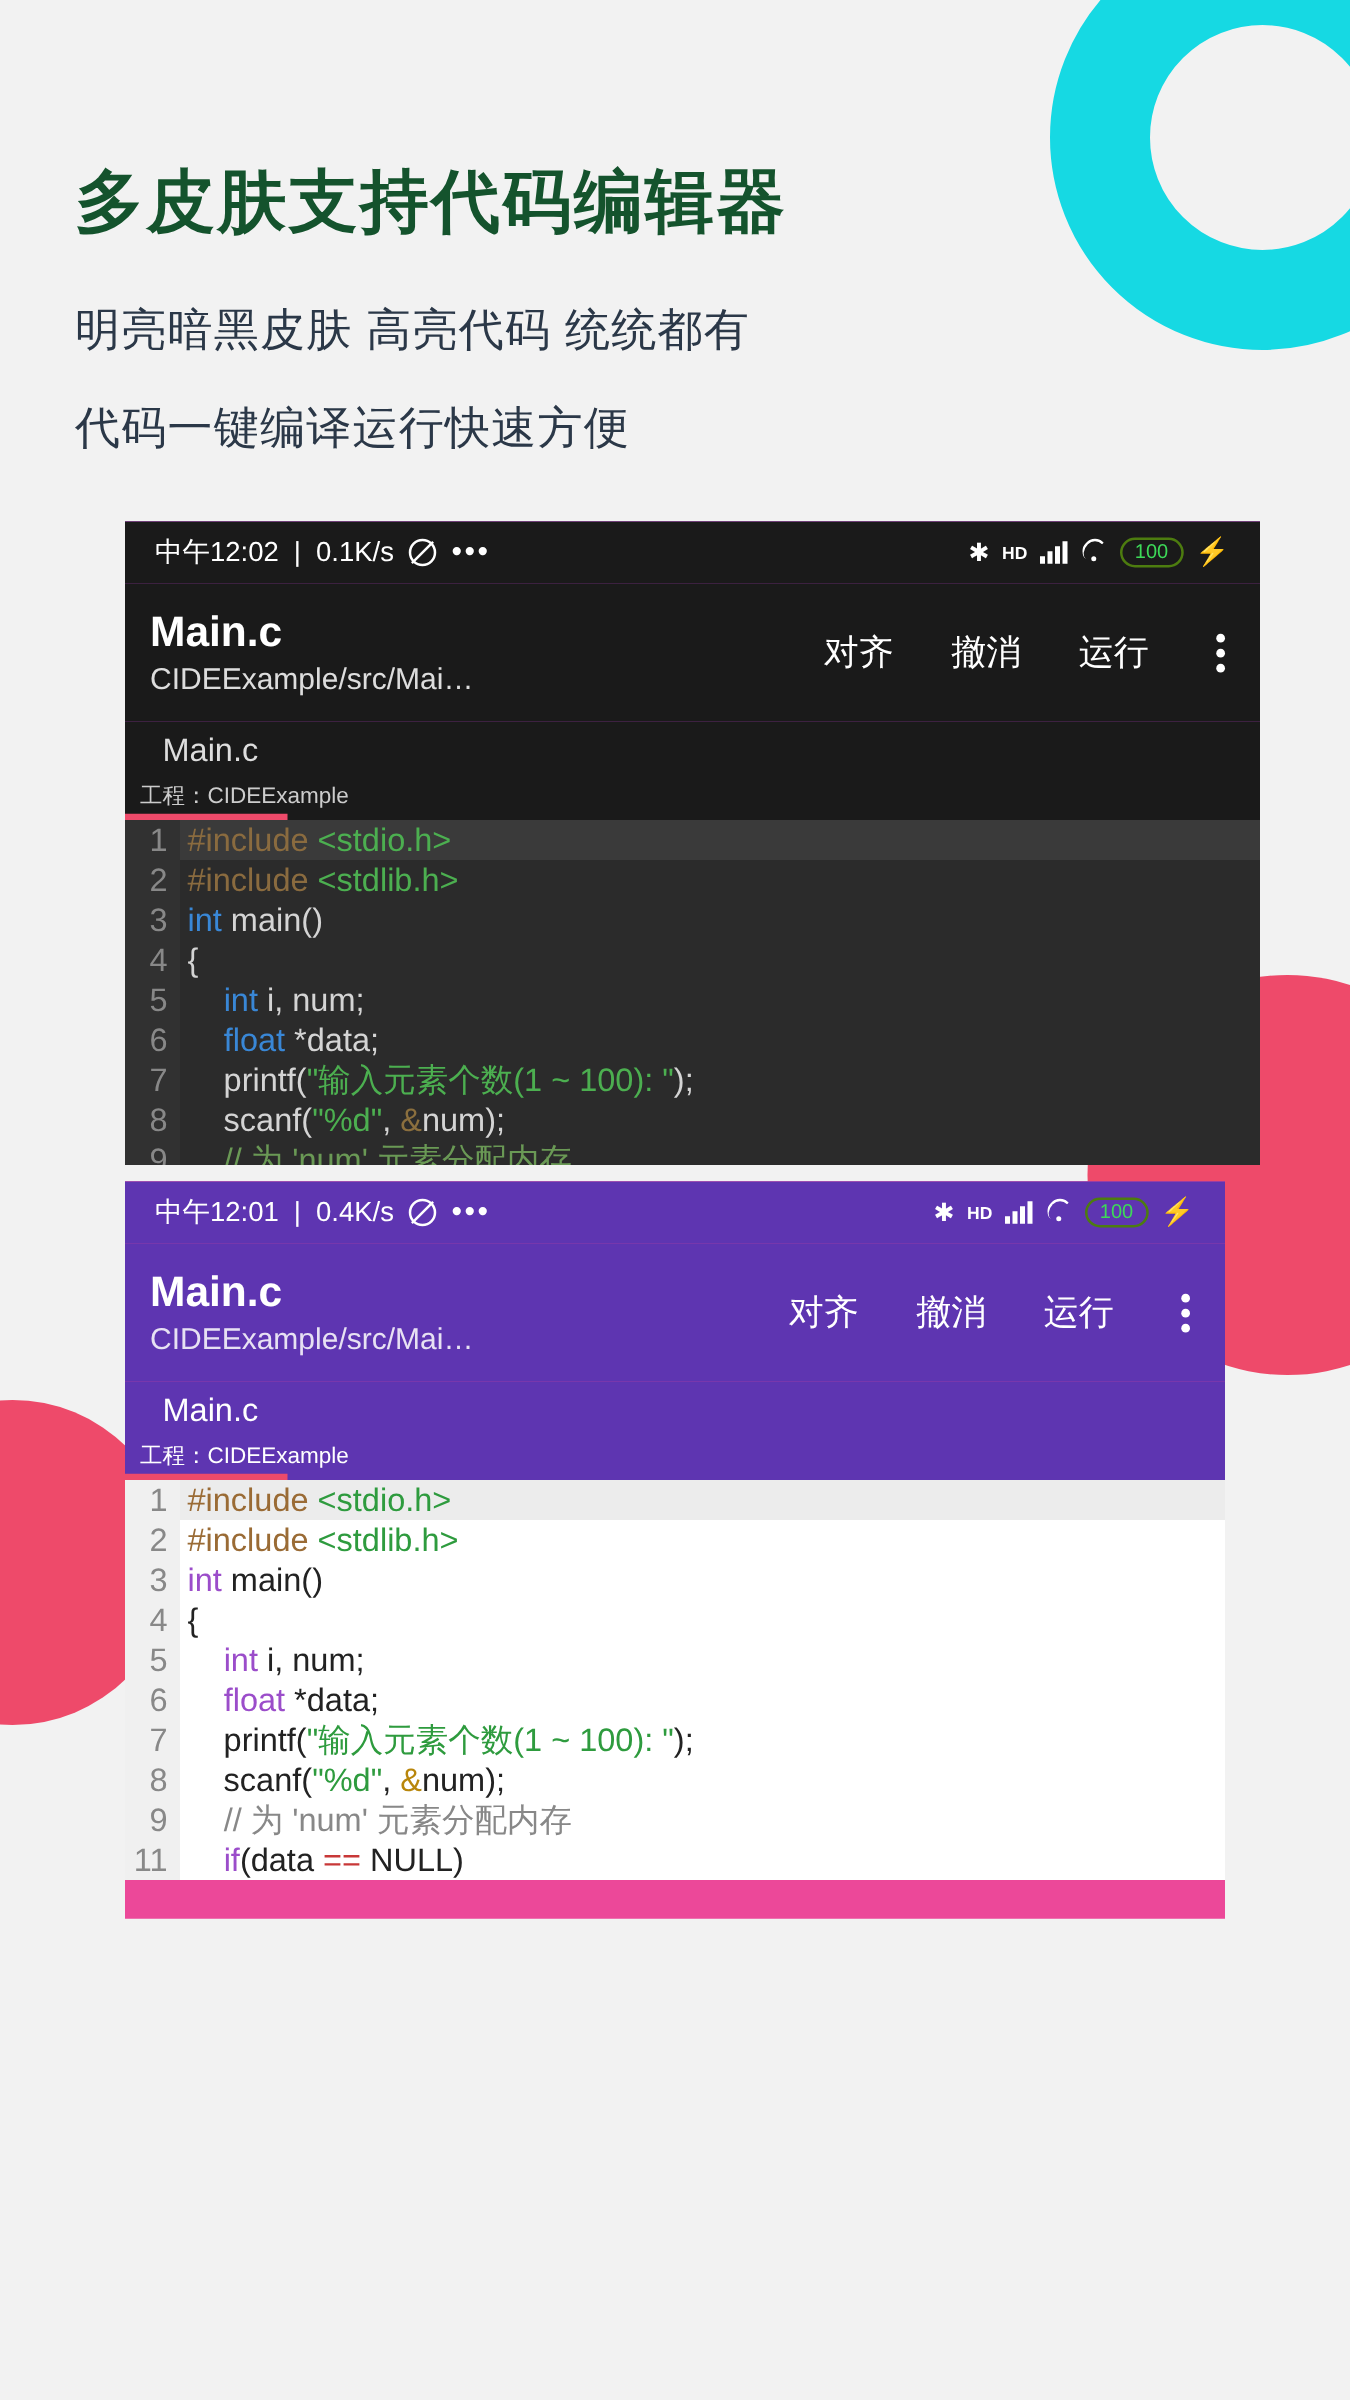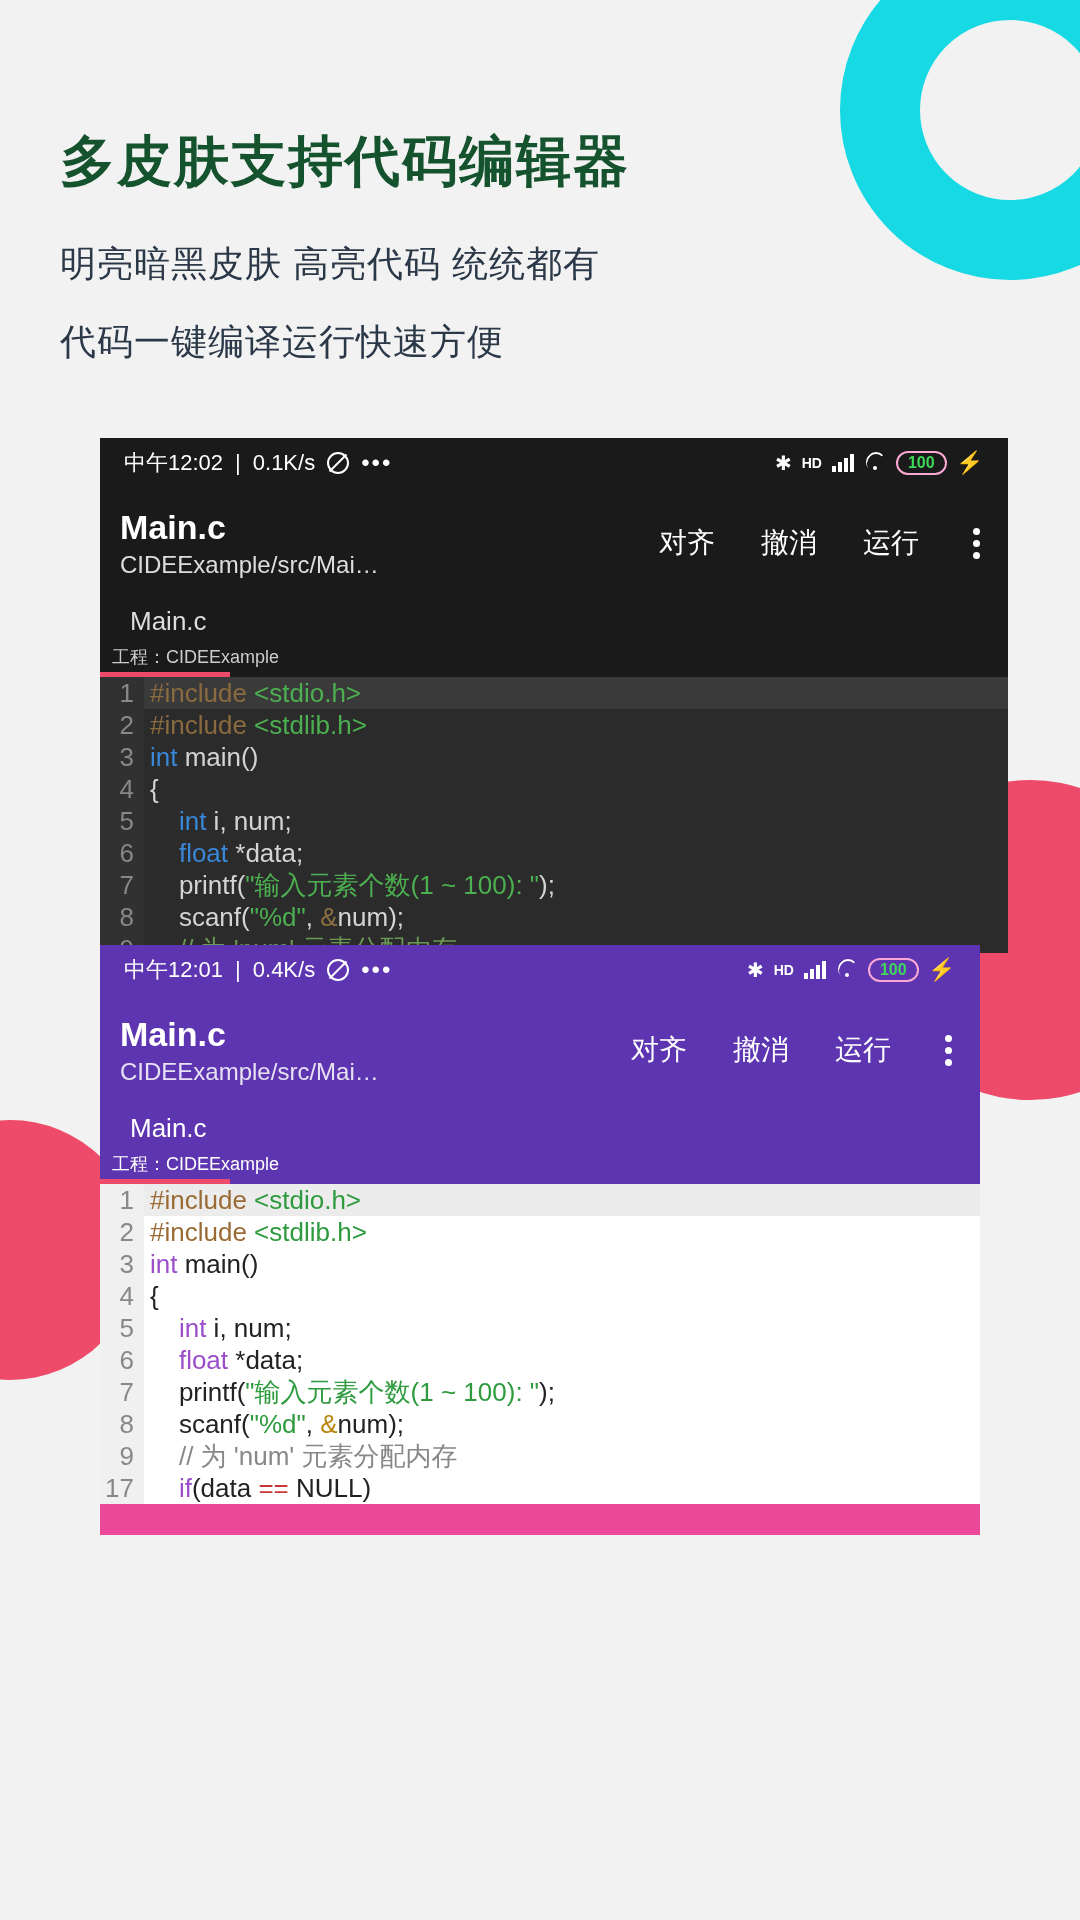--- a/index.html
+++ b/index.html
@@ -4,29 +4,29 @@
 <style>
 *{margin:0;padding:0;box-sizing:border-box;font-family:"PingFang SC","Microsoft YaHei",sans-serif}
 body{width:1080px;height:1920px;background:#f2f2f2;position:relative;overflow:hidden}
 .deco-ring{position:absolute;top:-60px;right:-100px;width:340px;height:340px;border:80px solid #16d9e3;border-radius:50%}
 .deco-pink-1{position:absolute;top:780px;right:-110px;width:320px;height:320px;background:#ee4a6a;border-radius:50%}
 .deco-pink-2{position:absolute;top:1120px;left:-120px;width:260px;height:260px;background:#ee4a6a;border-radius:50%}
 .headline{position:absolute;top:125px;left:60px;font-size:55px;font-weight:700;color:#14532d;letter-spacing:2px}
 .subtitle{position:absolute;left:60px;font-size:36px;color:#2b3848;letter-spacing:1px}
 .sub1{top:240px}
 .sub2{top:318px}
-.phone-dark{position:absolute;top:438px;left:100px;width:908px;height:515px;background:#d946ef;overflow:hidden}
+.phone-dark{position:absolute;top:417px;left:100px;width:908px;height:515px;background:#d946ef;overflow:hidden}
 .phone-light{position:absolute;top:945px;left:100px;width:880px;height:590px;background:#ec4899;overflow:hidden}
 .statusbar{height:50px;display:flex;align-items:center;justify-content:space-between;padding:0 24px;color:#fff;font-size:22px}
 .statusbar .left{display:flex;align-items:center;gap:12px}
 .statusbar .right{display:flex;align-items:center;gap:10px}
 .noaccess{width:22px;height:22px;border:2px solid #fff;border-radius:50%;display:flex;align-items:center;justify-content:center;position:relative}
 .noaccess::after{content:"";position:absolute;width:24px;height:2px;background:#fff;transform:rotate(-45deg)}
 .dots3{font-size:24px;letter-spacing:2px}
-.battery{border:2px solid #f9a8d4;border-radius:12px;padding:1px 10px;font-size:16px;color:#3dd958;font-weight:700}
+.battery{border:2px solid #4d7c0f;border-radius:12px;padding:1px 10px;font-size:16px;color:#3dd958;font-weight:400}
 .flash{color:#fff}
 .sigbar{display:inline-flex;align-items:flex-end;gap:2px}
 .sigbar span{width:4px;background:#fff;display:inline-block}
 .sigbar span:nth-child(1){height:6px}.sigbar span:nth-child(2){height:10px}.sigbar span:nth-child(3){height:14px}.sigbar span:nth-child(4){height:18px}
 .wifi-icon{display:inline-block;width:22px;height:22px;position:relative}
 .wifi-icon::before{content:"";position:absolute;bottom:4px;left:9px;width:4px;height:4px;background:#fff;border-radius:50%}
 .wifi-icon::after{content:"";position:absolute;bottom:2px;left:2px;width:18px;height:18px;border:2px solid #fff;border-radius:50%;border-bottom:none;border-left:none;transform:rotate(-45deg);clip-path:polygon(0 0,100% 0,100% 50%,0 50%)}
 .bt-icon{font-size:20px}
 .hd-icon{font-size:14px;font-weight:700}
 .appbar{height:110px;display:flex;align-items:center;justify-content:space-between;padding:0 20px}
@@ -244,18 +244,18 @@
       </div>
     <div class="code-line">
         <div class="gutter gutter-light">8</div>
         <div class="code-text"><span>    scanf(</span><span class="str-l">"%d"</span><span>, </span><span class="amp-l">&amp;</span><span>num);</span></div>
       </div>
     <div class="code-line">
         <div class="gutter gutter-light">9</div>
         <div class="code-text"><span>    </span><span class="cmt-l">// 为 'num' 元素分配内存</span></div>
       </div>
     <div class="code-line">
-        <div class="gutter gutter-light">17</div>
+        <div class="gutter gutter-light">11</div>
         <div class="code-text"><span>    </span><span class="kw-l">if</span><span>(data </span><span class="op-red-l">==</span><span> NULL)</span></div>
       </div>
 
   </div>
 </div>
 
 </body></html>

